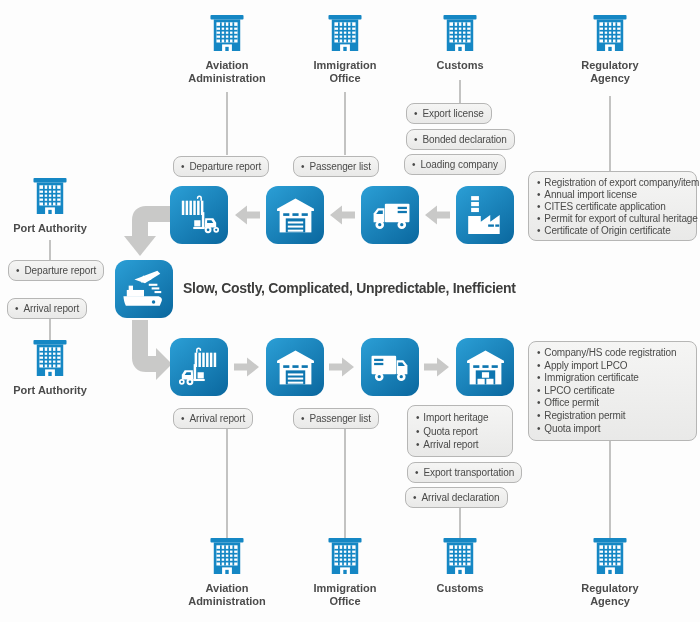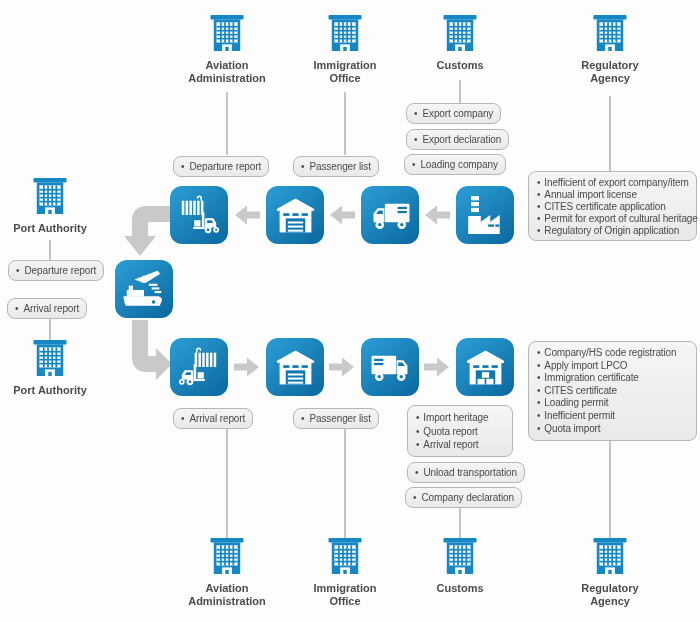--- a/index.html
+++ b/index.html
@@ -319,25 +319,25 @@
   <div class="pill" style="left:173px;top:156px">
     <span class="bl">•</span>
     <span>Departure report</span>
   </div>
   <div class="pill" style="left:293px;top:156px">
     <span class="bl">•</span>
     <span>Passenger list</span>
   </div>
   <div class="pill" style="left:406px;top:103px">
     <span class="bl">•</span>
-    <span>Export company</span>
+    <span>Export license</span>
   </div>
   <div class="pill" style="left:406px;top:129px">
     <span class="bl">•</span>
-    <span>Export declaration</span>
+    <span>Bonded declaration</span>
   </div>
   <div class="pill" style="left:404px;top:154px">
     <span class="bl">•</span>
     <span>Loading company</span>
   </div>
   <div class="pill" style="left:8px;top:260px">
     <span class="bl">•</span>
     <span>Departure report</span>
   </div>
   <div class="pill" style="left:7px;top:298px">
@@ -347,47 +347,47 @@
   <div class="pill" style="left:173px;top:408px">
     <span class="bl">•</span>
     <span>Arrival report</span>
   </div>
   <div class="pill" style="left:293px;top:408px">
     <span class="bl">•</span>
     <span>Passenger list</span>
   </div>
   <div class="pill" style="left:407px;top:462px">
     <span class="bl">•</span>
-    <span>Unload transportation</span>
+    <span>Export transportation</span>
   </div>
   <div class="pill" style="left:405px;top:487px">
     <span class="bl">•</span>
-    <span>Company declaration</span>
+    <span>Arrival declaration</span>
   </div>
 
   <div class="multibox rows5" style="left:528px;top:171px;width:169px;height:70px">
     <div class="row">
         <span class="bl">•</span>
-        <span>Inefficient of export company/item</span>
+        <span>Registration of export company/item</span>
       </div>
     <div class="row">
         <span class="bl">•</span>
         <span>Annual import license</span>
       </div>
     <div class="row">
         <span class="bl">•</span>
         <span>CITES certificate application</span>
       </div>
     <div class="row">
         <span class="bl">•</span>
         <span>Permit for export of cultural heritage</span>
       </div>
     <div class="row">
         <span class="bl">•</span>
-        <span>Regulatory of Origin application</span>
+        <span>Certificate of Origin certificate</span>
       </div>
   </div>
 
   <div class="multibox rows3" style="left:407px;top:405px;width:106px;height:52px">
     <div class="row">
         <span class="bl">•</span>
         <span>Import heritage</span>
       </div>
     <div class="row">
         <span class="bl">•</span>
@@ -407,30 +407,31 @@
     <div class="row">
         <span class="bl">•</span>
         <span>Apply import LPCO</span>
       </div>
     <div class="row">
         <span class="bl">•</span>
         <span>Immigration certificate</span>
       </div>
     <div class="row">
         <span class="bl">•</span>
-        <span>CITES certificate</span>
-      </div>
-    <div class="row">
-        <span class="bl">•</span>
-        <span>Loading permit</span>
-      </div>
-    <div class="row">
-        <span class="bl">•</span>
-        <span>Inefficient permit</span>
+        <span>LPCO certificate</span>
+      </div>
+    <div class="row">
+        <span class="bl">•</span>
+        <span>Office permit</span>
+      </div>
+    <div class="row">
+        <span class="bl">•</span>
+        <span>Registration permit</span>
       </div>
     <div class="row">
         <span class="bl">•</span>
         <span>Quota import</span>
       </div>
   </div>
 
+  <div class="headline">Slow, Costly, Complicated, Unpredictable, Inefficient</div>
 
 </div>
 
 </body></html>

